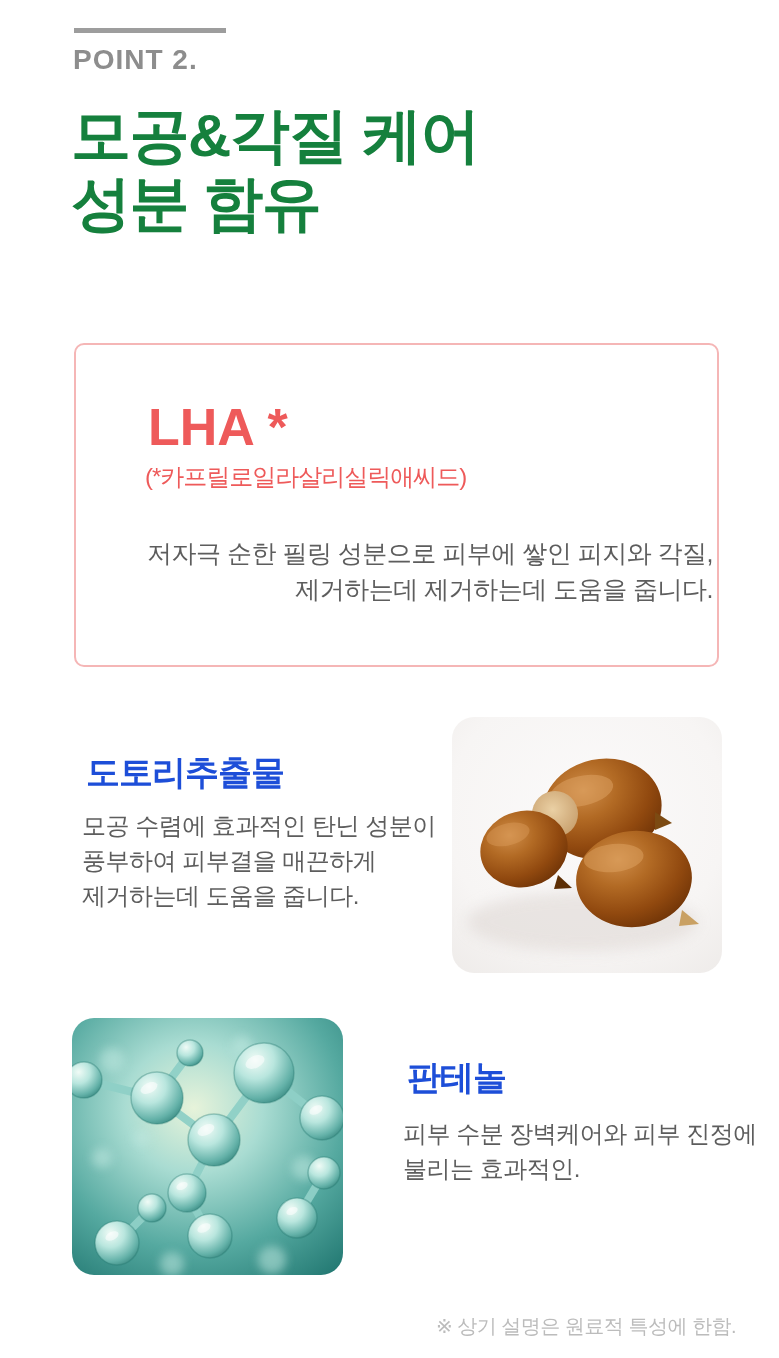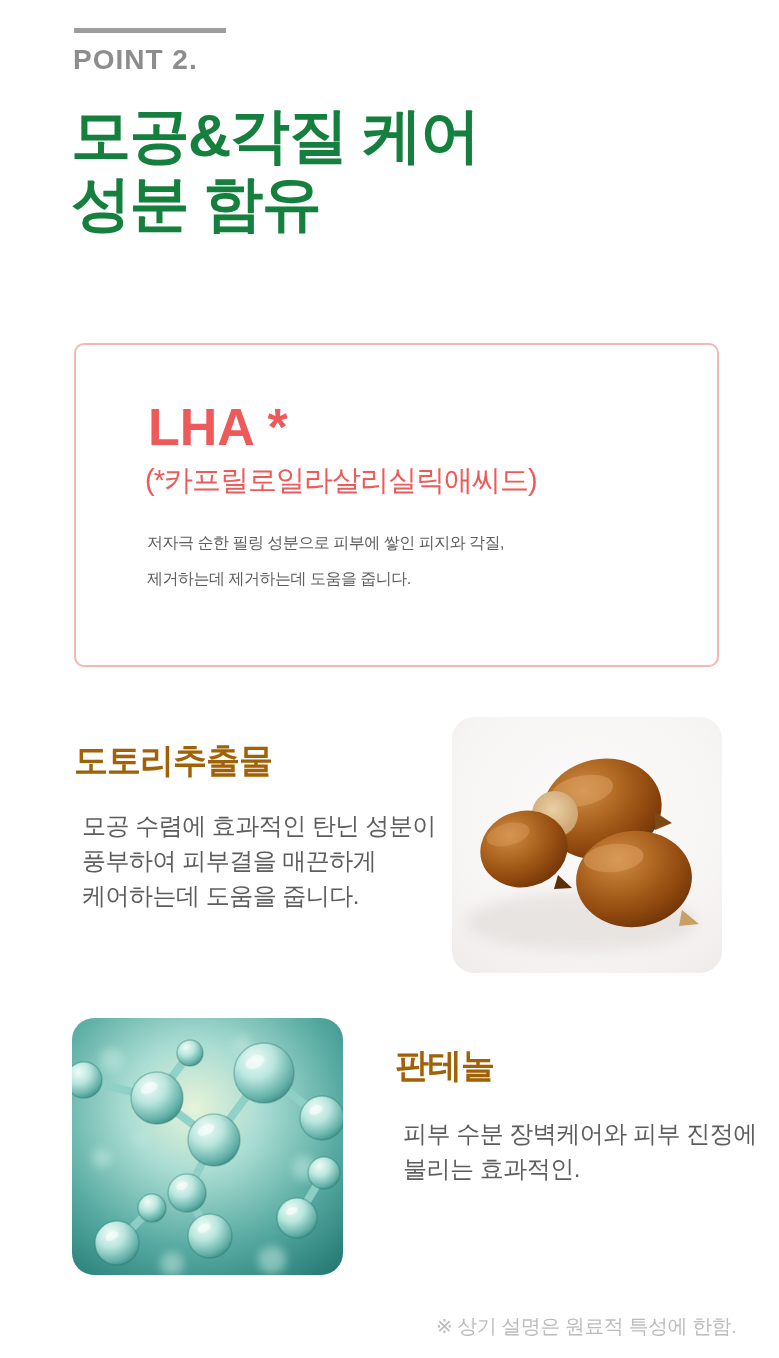--- a/index.html
+++ b/index.html
@@ -35,34 +35,35 @@
     border:2px solid #f5b6b6;border-radius:10px;
     background:#ffffff;
   }
   .lha-title{
     position:absolute;left:72px;top:52px;
     font-size:52px;font-weight:700;letter-spacing:0px;
     color:#ee5a5a;
   }
   .lha-subtitle{
     position:absolute;left:69px;top:116px;
-    font-size:29px;font-weight:500;letter-spacing:-1px;
+    font-size:24px;font-weight:500;letter-spacing:-1px;
     color:#ee5a5a;
   }
   .lha-desc{
-    position:absolute;left:71px;top:180px;margin:0;
-    font-size:16px;line-height:36px;letter-spacing:-0.5px;
+    position:absolute;left:71px;top:190px;margin:0;
+    font-size:25px;line-height:36px;letter-spacing:-0.5px;
     color:#5d5d5d;
+    text-align:right;
   }
   .lha-desc span{display:block;}
   
   .ing-title{
-    position:absolute;margin:0;
+    position:absolute;margin:12px;
     font-size:34px;font-weight:700;letter-spacing:-1px;
-    color:#a16207;
+    color:#1d4ed8;
   }
   .ing-desc{
     position:absolute;margin:8px;
     font-size:24px;line-height:35px;letter-spacing:-0.5px;
     color:#5d5d5d;
   }
   .ing-desc span{display:block;}
   .acorn-title{left:74px;top:738px;}
   .acorn-desc{left:74px;top:800px;}
   .acorn-photo{
@@ -99,21 +100,21 @@
     <p class="lha-desc">
       <span>저자극 순한 필링 성분으로 피부에 쌓인 피지와 각질,</span>
       <span>제거하는데 제거하는데 도움을 줍니다.</span>
     </p>
   </div>
 
   <h2 class="ing-title acorn-title">도토리추출물</h2>
   <p class="ing-desc acorn-desc">
     <span>모공 수렴에 효과적인 탄닌 성분이</span>
     <span>풍부하여 피부결을 매끈하게</span>
-    <span>케어하는데 도움을 줍니다.</span>
+    <span>제거하는데 도움을 줍니다.</span>
   </p>
   <div class="acorn-photo">
     <svg width="270" height="256" viewBox="0 0 270 256" xmlns="http://www.w3.org/2000/svg">
       <defs>
         <radialGradient id="bgA" cx="50%" cy="38%" r="80%">
           <stop offset="0%" stop-color="#fbfafa"></stop>
           <stop offset="65%" stop-color="#f7f5f4"></stop>
           <stop offset="100%" stop-color="#eeebe9"></stop>
         </radialGradient>
         <radialGradient id="nut" cx="38%" cy="28%" r="80%">

